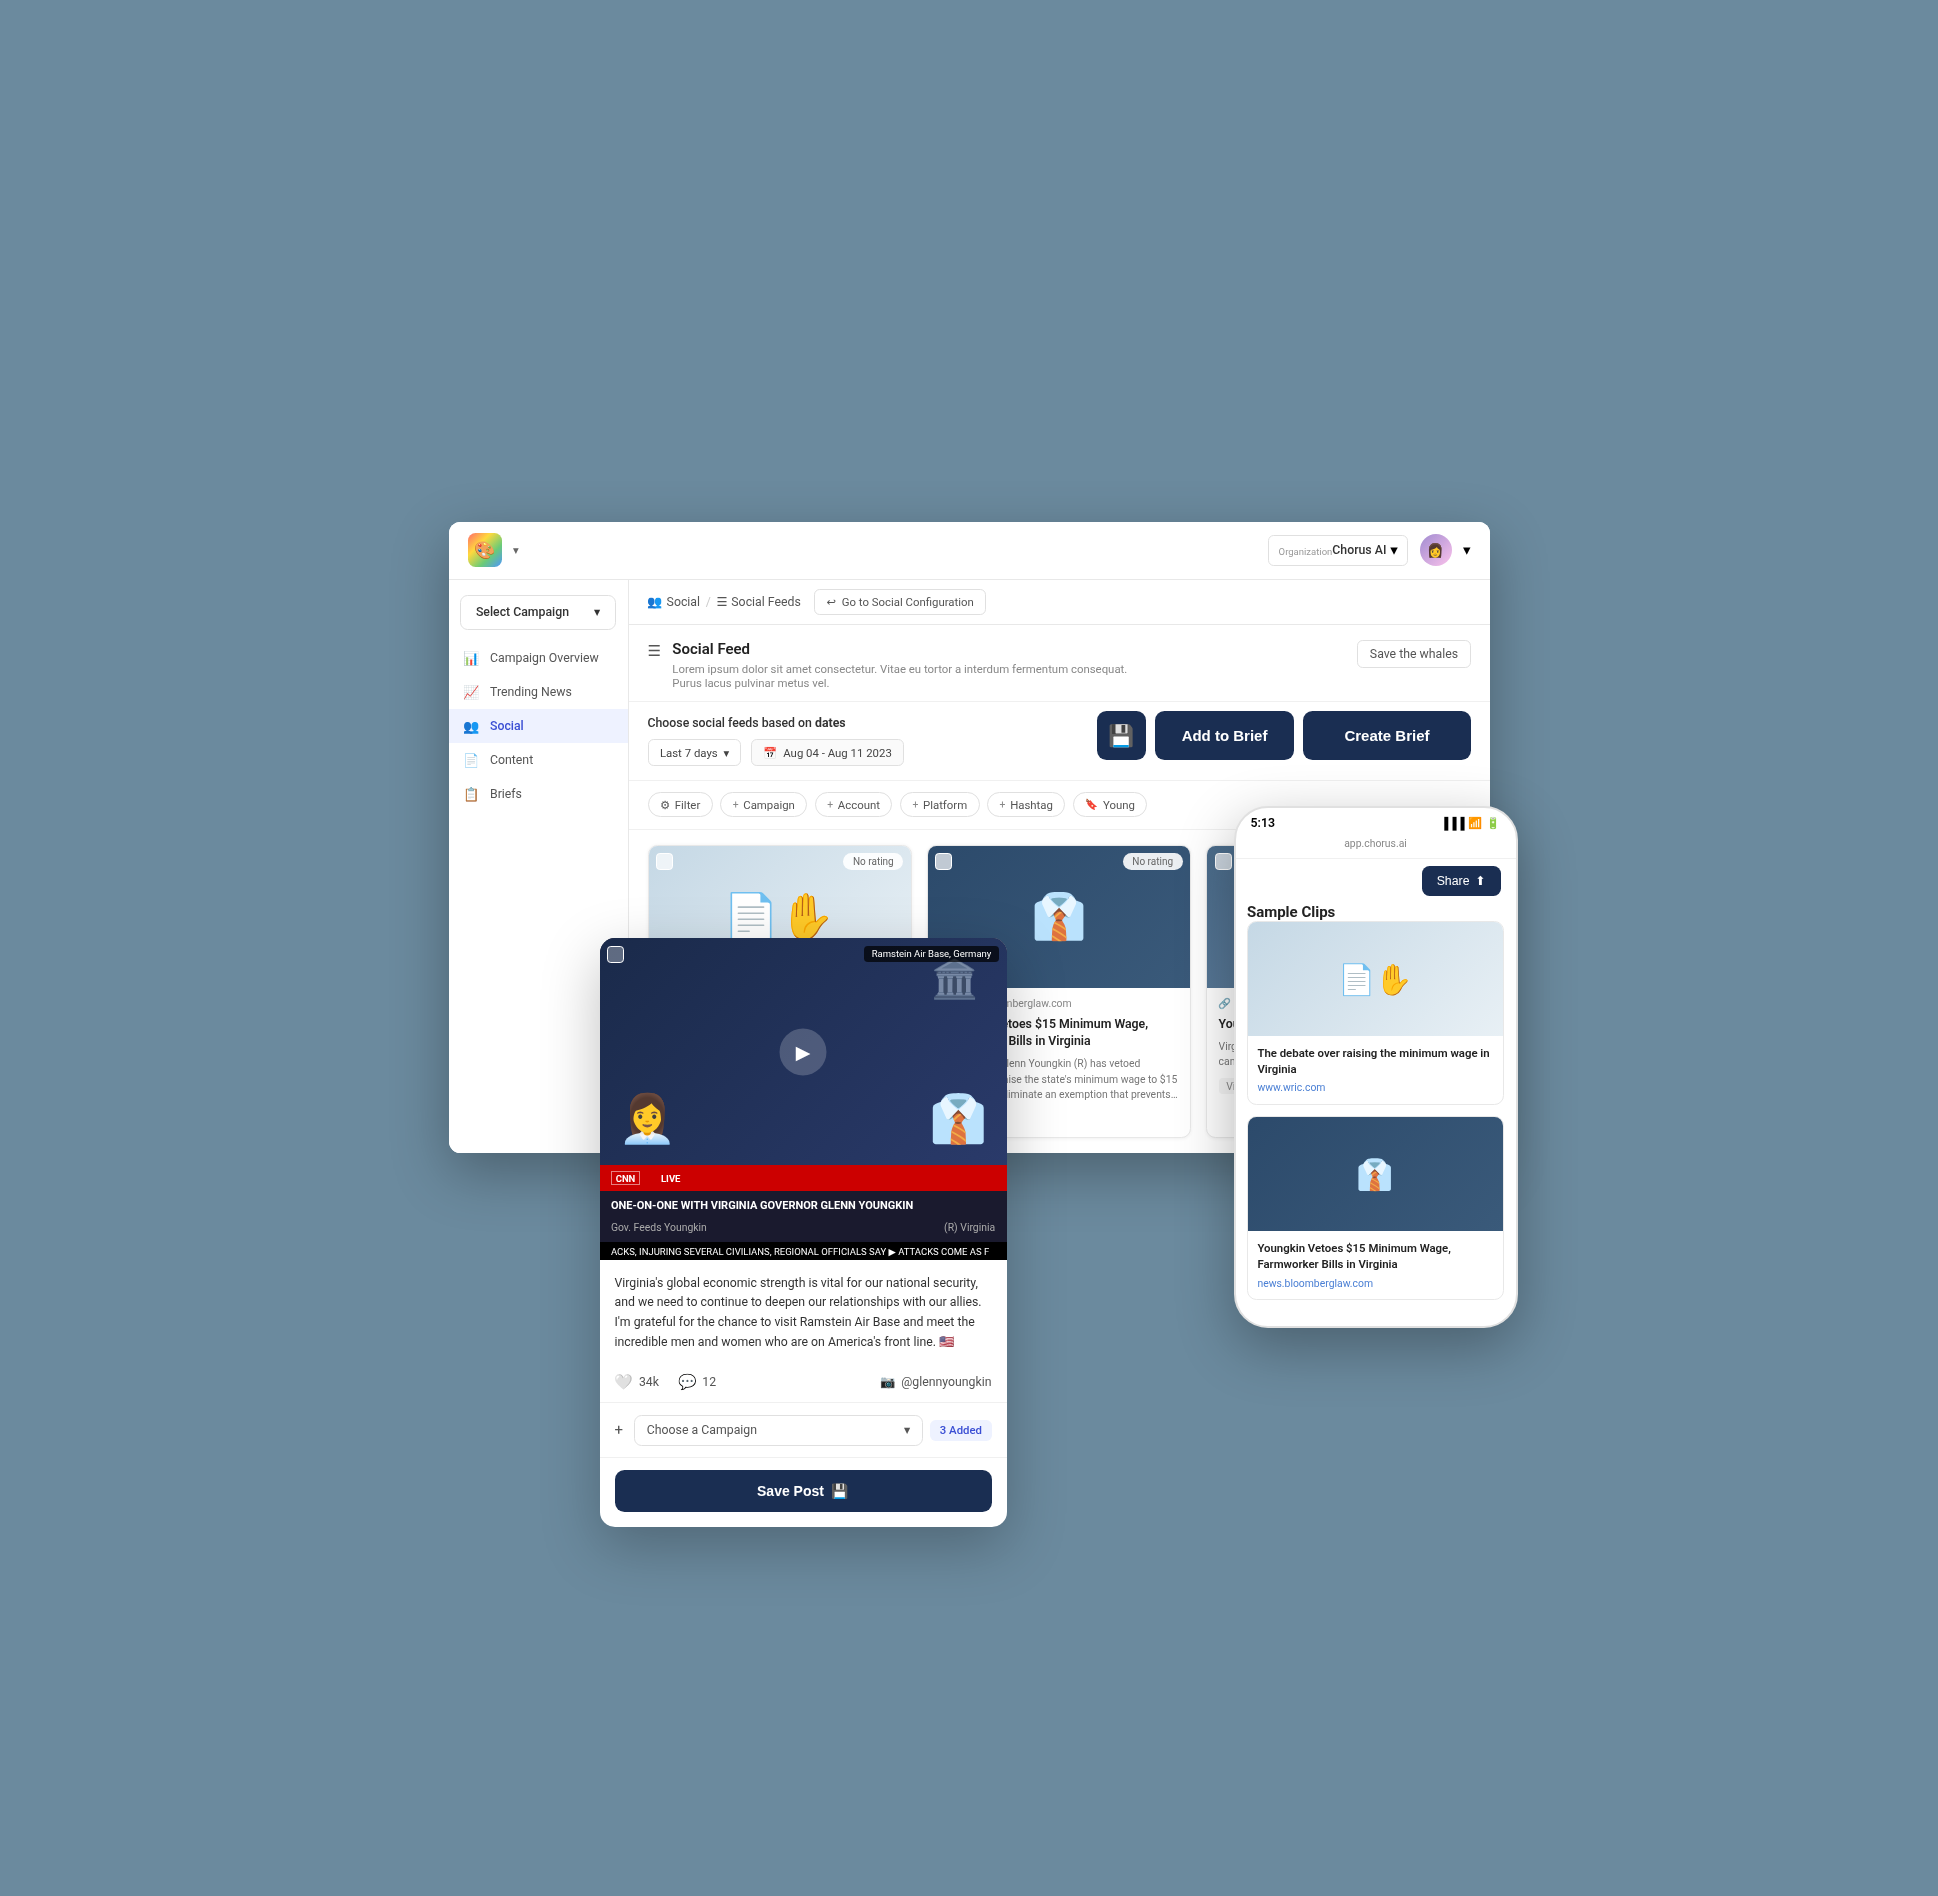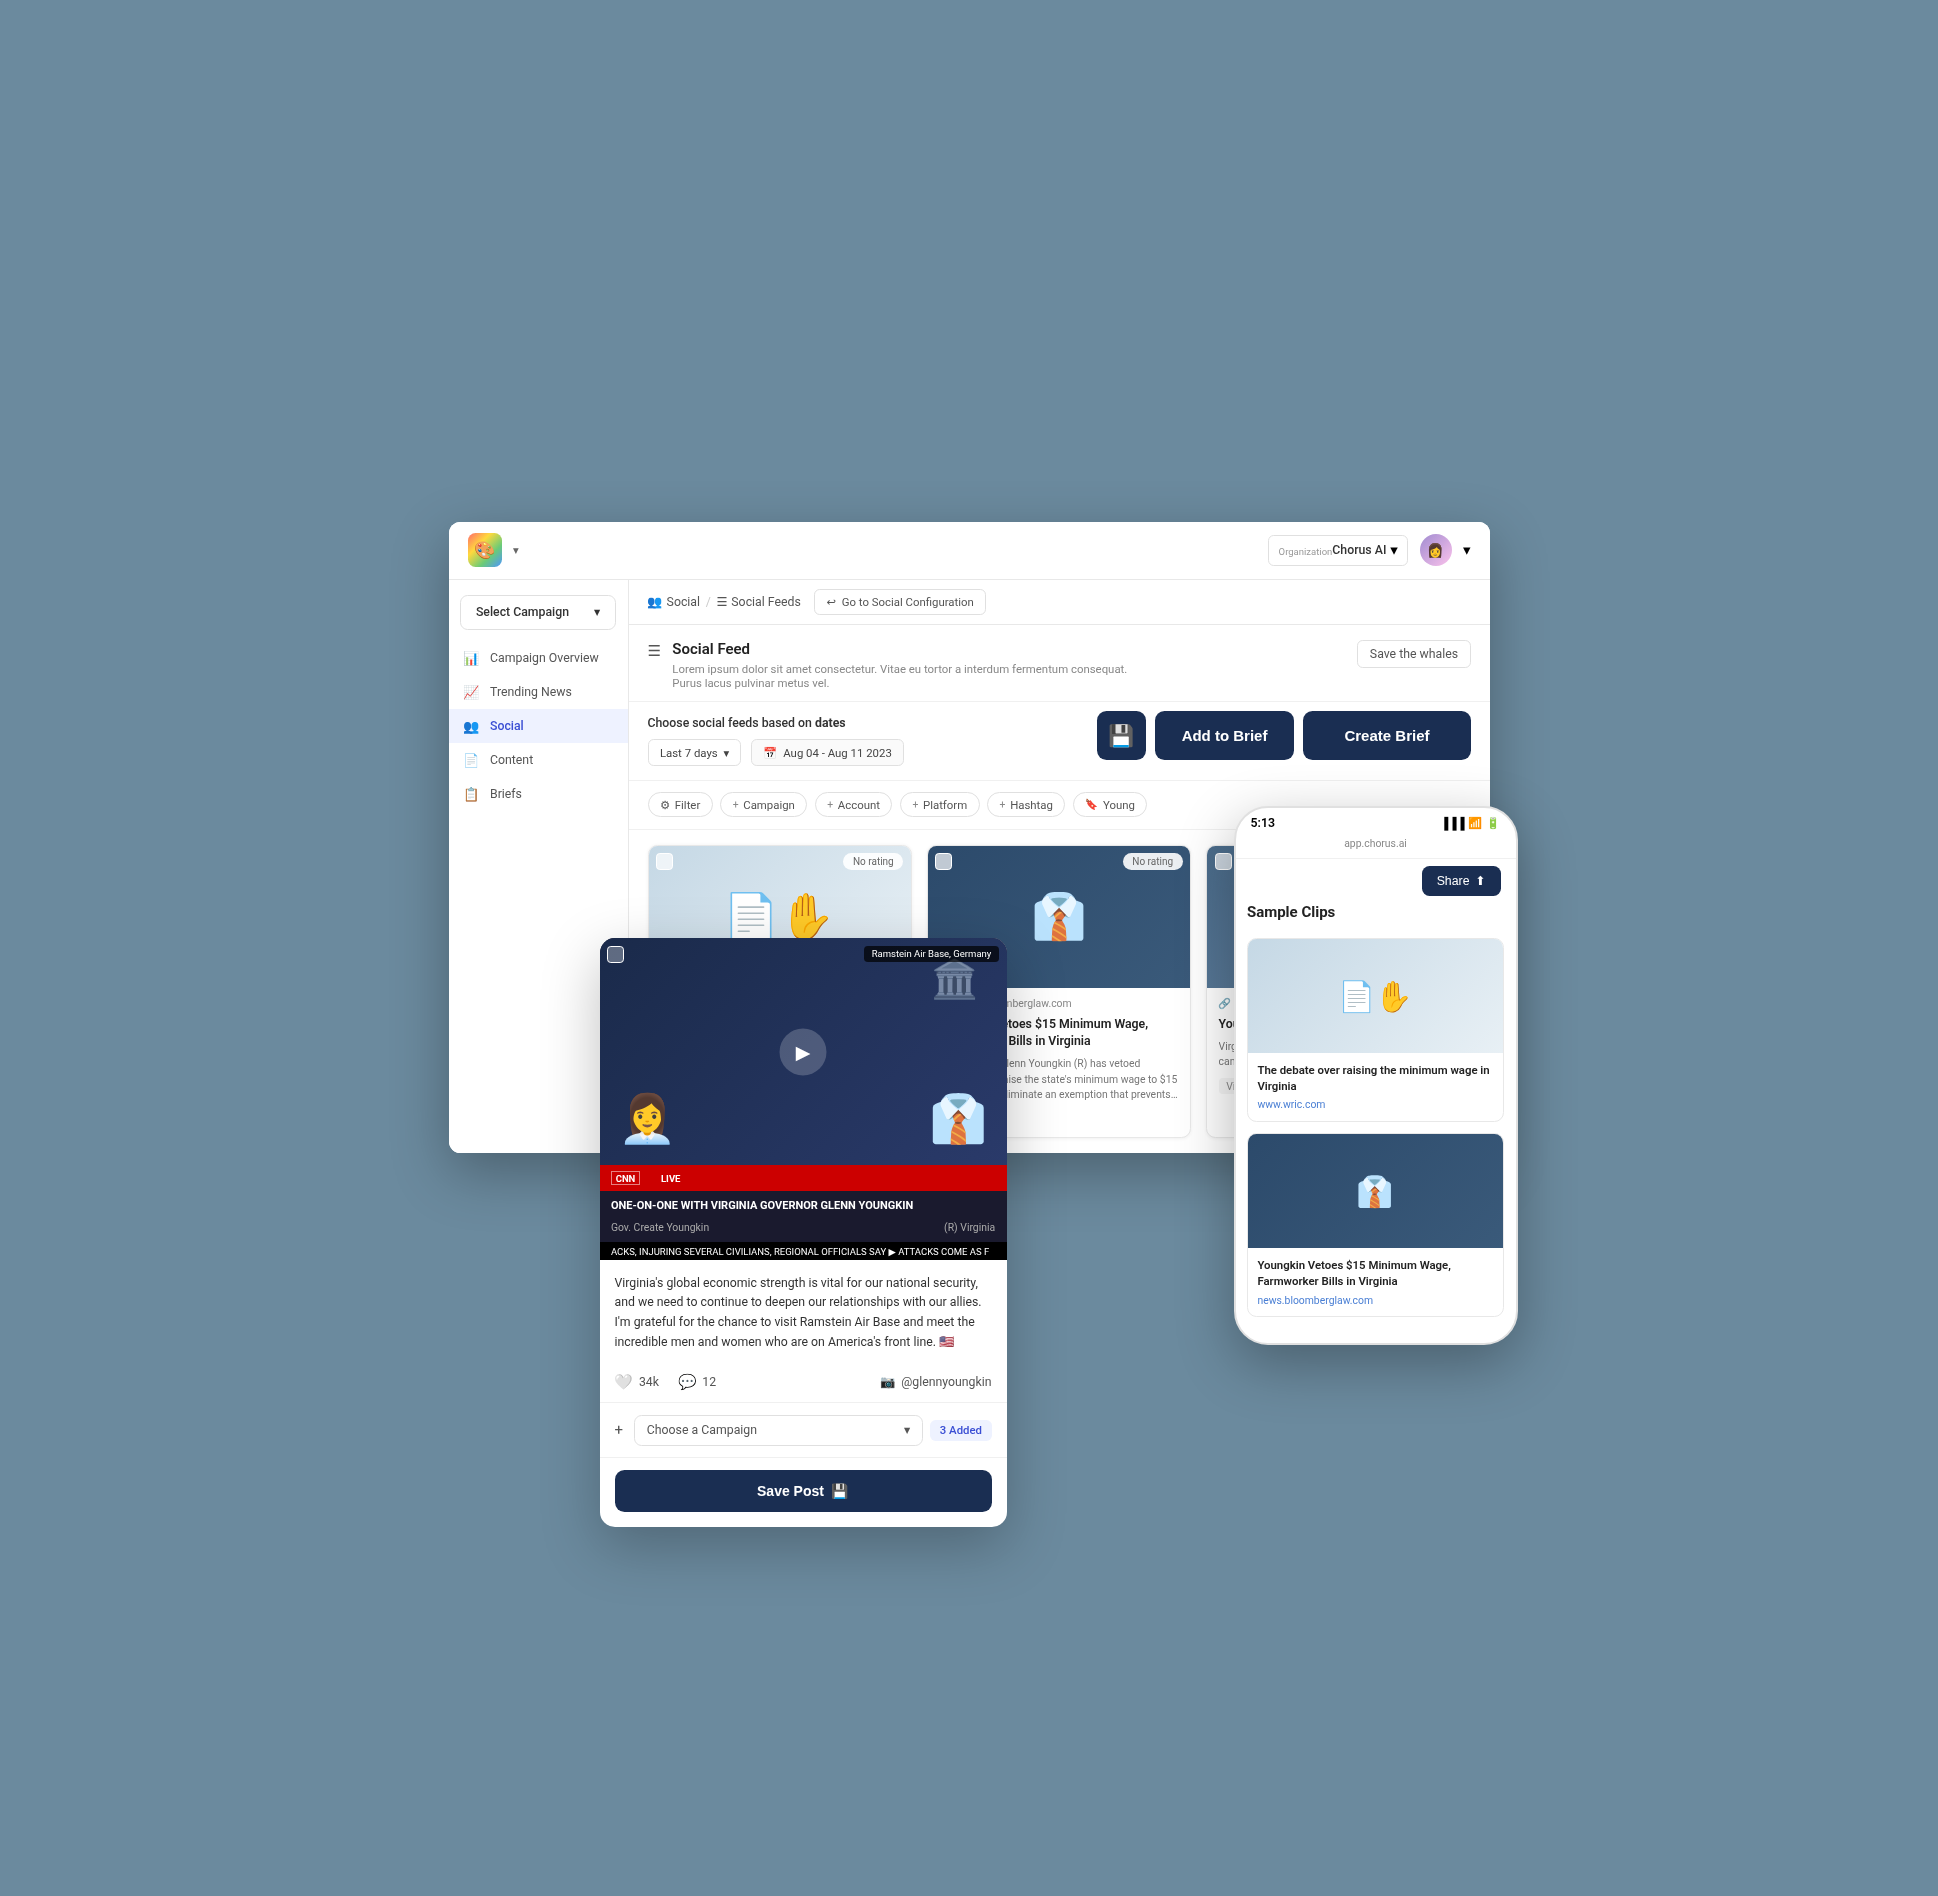--- a/index.html
+++ b/index.html
@@ -721,21 +721,21 @@
     }
 
     .mobile-content {
       padding: 0 11.4px 15px;
     }
 
     .mobile-section-title {
       font-size: 15px;
       font-weight: 700;
       color: #222;
-      margin-bottom: 17px;
+      margin-bottom: 0;
     }
 
     .mobile-clip {
       border: 0.9px solid #e8e8e8;
       border-radius: 9.5px;
       overflow: hidden;
       margin-bottom: 11.4px;
     }
 
     .mobile-clip-image {
@@ -1051,21 +1051,21 @@
 
     </div>
 
     <div class="cnn-ticker">
       <span class="cnn-label">CNN</span>
       <span class="live-badge">LIVE</span>
     </div>
 
     <div class="cnn-headline">ONE-ON-ONE WITH VIRGINIA GOVERNOR GLENN YOUNGKIN</div>
     <div class="cnn-subtext">
-      <span>Gov. Create Youngkin</span>
+      <span>Gov. Feeds Youngkin</span>
       <span>(R) Virginia</span>
     </div>
 
     <div class="ticker-scrolling">ACKS, INJURING SEVERAL CIVILIANS, REGIONAL OFFICIALS SAY ▶ ATTACKS COME AS F</div>
 
     <div class="post-text">Virginia's global economic strength is vital for our national security, and we need to continue to deepen our relationships with our allies. I'm grateful for the chance to visit Ramstein Air Base and meet the incredible men and women who are on America's front line. 🇺🇸</div>
 
     <div class="post-actions">
       <div class="post-action">
         <span class="post-action-icon">🤍</span>

